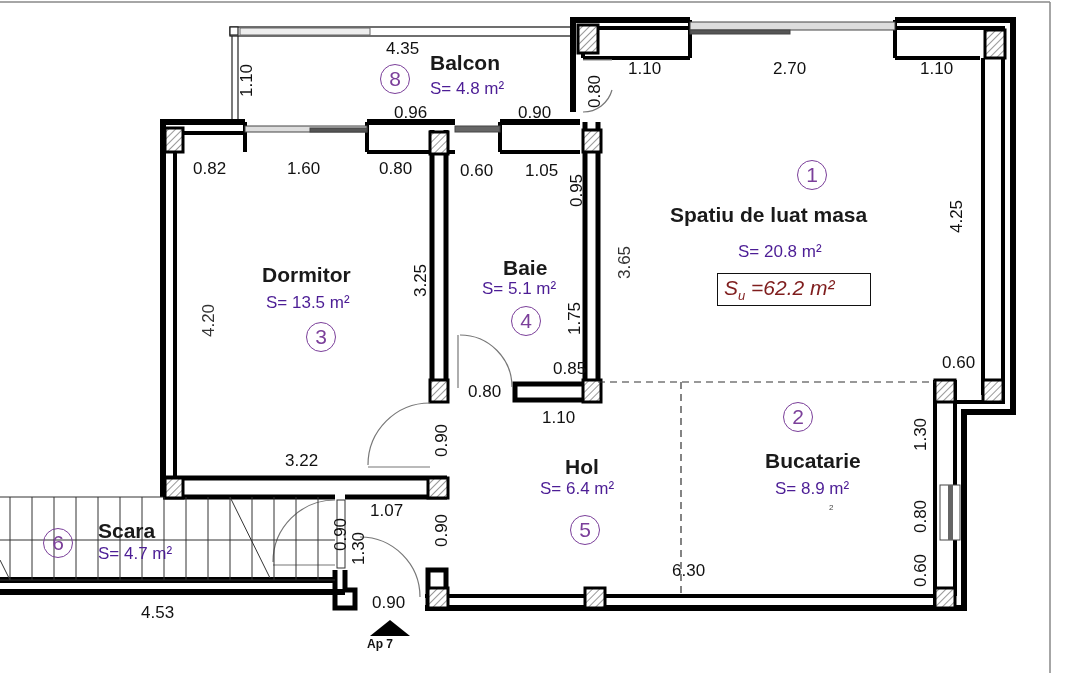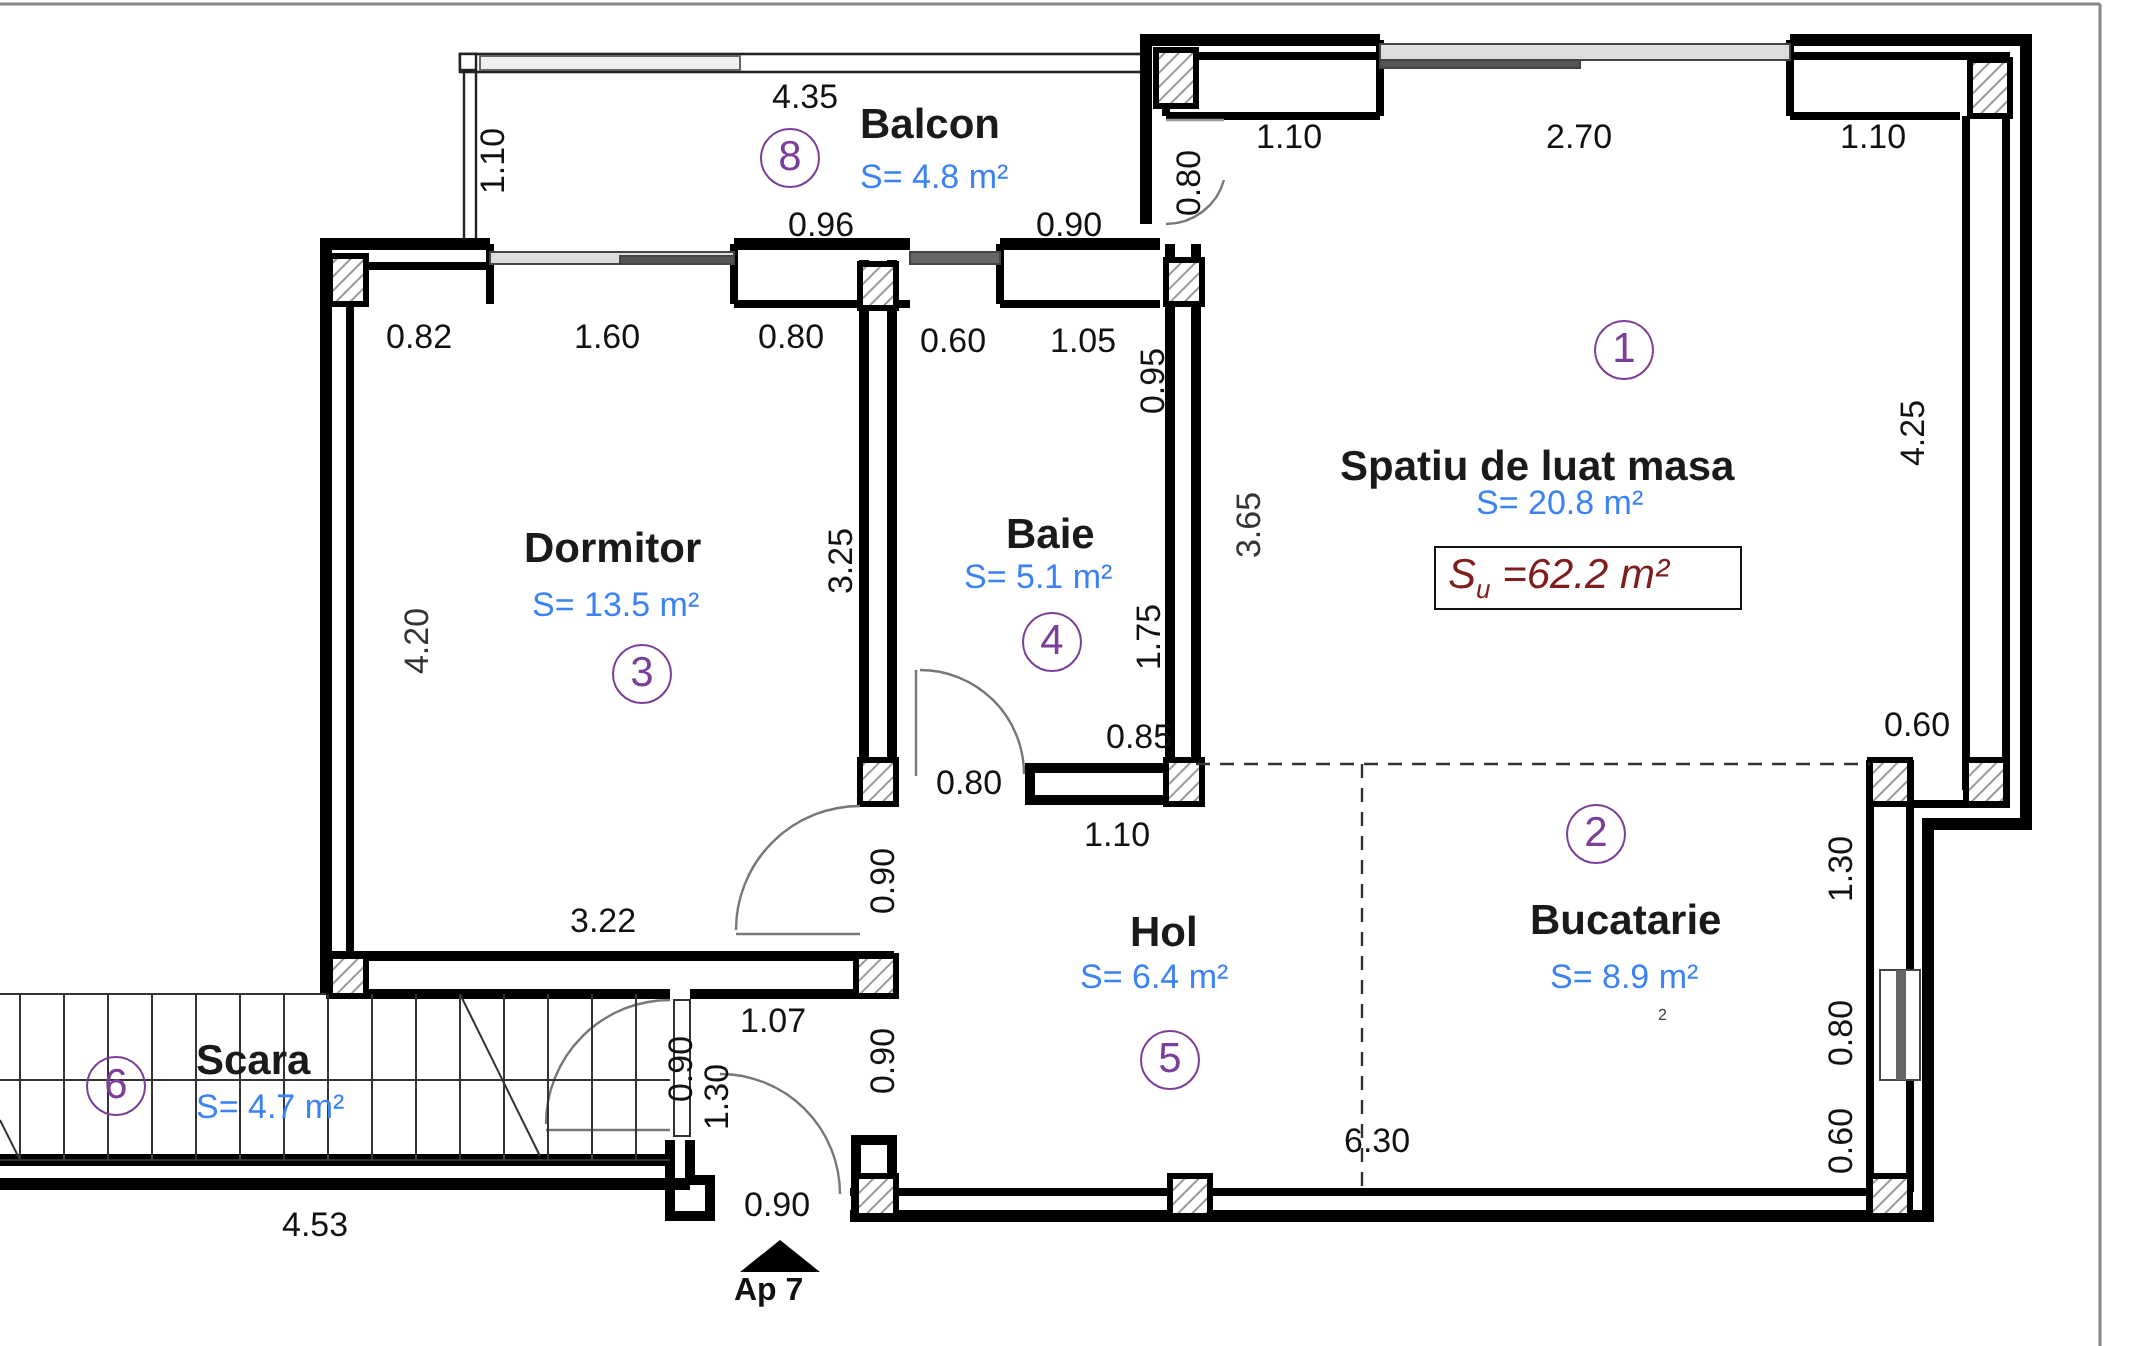--- a/index.html
+++ b/index.html
@@ -3,26 +3,26 @@
 <meta charset="utf-8">
 <style>
   html, body { margin: 0; padding: 0; background: #ffffff; }
   body { width: 1070px; height: 673px; overflow: hidden; position: relative; font-family: "Liberation Sans", sans-serif; }
   #plan { position: absolute; left: 0; top: 0; width: 1070px; height: 673px; }
   .lbl { position: absolute; color: #111; white-space: nowrap; line-height: 1; }
   .dim { font-size: 17px; color: #111; }
   .dim-grey { color: #333; }
   .vert { transform: rotate(-90deg); transform-origin: center center; }
   .room-name { font-size: 21px; font-weight: bold; color: #1a1a1a; }
-  .room-area { font-size: 17px; color: #3b82f6; }
+  .room-area { font-size: 17px; color: #4c1d95; }
   .room-num { position: absolute; width: 30px; height: 30px; border: 1.6px solid #7b3f9a; border-radius: 50%;
               color: #7b3f9a; font-size: 21px; display: flex; align-items: center; justify-content: center; box-sizing: border-box; }
   .total-box { position: absolute; border: 1.5px solid #111; font-size: 21px; font-style: italic; padding: 2px 8px 2px 6px; color: #7f1d1d; }
   .total-box sub { font-size: 13px; }
-  .entry { font-size: 16px; font-weight: bold; color: #111; }
+  .entry { font-size: 12px; font-weight: bold; color: #111; }
   .tiny { font-size: 8px; color: #444; }
 </style>
 </head>
 <body>
 
 <svg id="plan" viewBox="0 0 1070 673" xmlns="http://www.w3.org/2000/svg">
   <defs>
     <pattern id="hatch" width="5" height="5" patternUnits="userSpaceOnUse" patternTransform="rotate(45)">
       <rect width="5" height="5" fill="#fff"></rect>
       <line x1="0" y1="0" x2="0" y2="5" stroke="#999" stroke-width="2"></line>
@@ -161,21 +161,21 @@
 </svg>
 
 <div>
   <div class="room-num" style="left:380px;top:64px;">8</div>
   <div class="lbl room-name" style="left:430px;top:52px;">Balcon</div>
   <div class="lbl room-area" style="left:430px;top:80px;">S= 4.8  m²</div>
 </div>
 
 <div>
   <div class="room-num" style="left:797px;top:160px;">1</div>
-  <div class="lbl room-name" style="left:670px;top:223px;">Spatiu de luat masa</div>
+  <div class="lbl room-name" style="left:670px;top:204px;">Spatiu de luat masa</div>
   <div class="lbl room-area" style="left:738px;top:243px;">S= 20.8  m²</div>
   <div class="total-box" style="left:717px;top:273px;width:138px;">
     <span>S</span><sub>u</sub><span> =62.2 m²</span>
   </div>
 </div>
 
 <div>
   <div class="room-num" style="left:783px;top:402px;">2</div>
   <div class="lbl room-name" style="left:765px;top:450px;">Bucatarie</div>
   <div class="lbl room-area" style="left:775px;top:480px;">S= 8.9  m²</div>

